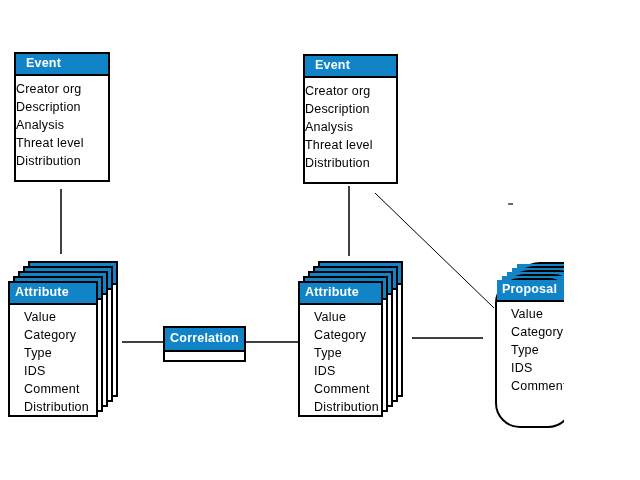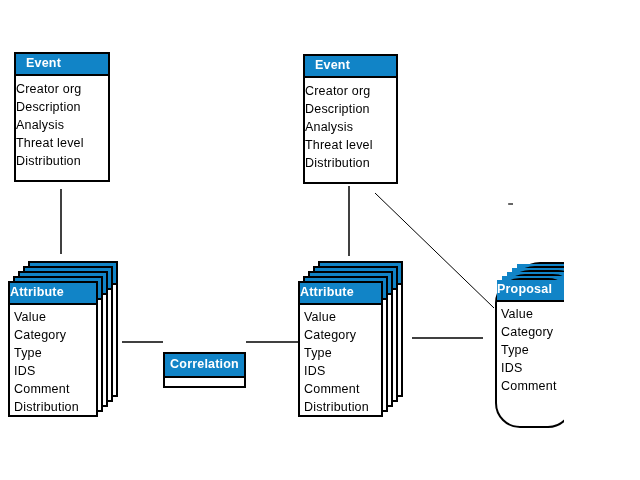--- a/index.html
+++ b/index.html
@@ -8,24 +8,24 @@
     position:relative; width:564px; height:480px; background:#fff;
     font-family:"Liberation Sans", sans-serif; overflow:hidden;
   }
   .lines { position:absolute; left:0; top:0; width:640px; height:480px; }
   .card {
     position:absolute; background:#ffffff; border:2px solid #000;
   }
   .hdr {
     background:var(--accent,#1184c7); border-bottom:2px solid #000;
     color:#fff; font-weight:bold; font-size:12.5px; letter-spacing:0.2px;
-    height:22px; line-height:19px; white-space:nowrap; overflow:hidden;
+    height:22px; line-height:19px; padding-left:5px; white-space:nowrap; overflow:hidden;
   }
   .bd {
-    padding:3px 0 0 4px; font-size:12.5px; line-height:18px;
+    padding:3px 0 0 14px; font-size:12.5px; line-height:18px;
     letter-spacing:0.2px; color:#000;
   }
   .field { white-space:nowrap; }
 
   
   .ev-left  { left:14px;  top:52px; width:96px; height:130px; }
   .ev-right { left:303px; top:54px; width:95px; height:130px; }
   .ev .hdr { padding-left:10px; }
   .ev .bd  { padding:4px 0 0 0; }
 
@@ -45,21 +45,21 @@
   .ac.b4 { left:318px; top:261px; }
 
   .pr   { width:78px; height:150px;border-radius:25px; }
   .pr.f  { left:495px; top:278px; }
   .pr.b1 { left:500px; top:274px; }
   .pr.b2 { left:505px; top:270px; }
   .pr.b3 { left:510px; top:266px; }
   .pr.b4 { left:515px; top:262px; }
 
   
-  .corr { left:163px; top:326px; width:83px; height:36px;margin-top:26px; }
+  .corr { left:163px; top:326px; width:83px; height:36px; }
   .corr .hdr { height:24px; line-height:21px; text-align:center; padding-left:0; }
   .corr .cbody { height:8px; background:#fff; }
 </style>
 </head>
 <body>
 
 <div class="canvas">
 
   <svg class="lines" viewBox="0 0 640 480">
     <line x1="61" y1="189" x2="61" y2="254" stroke="#000" stroke-width="1.5"></line>

